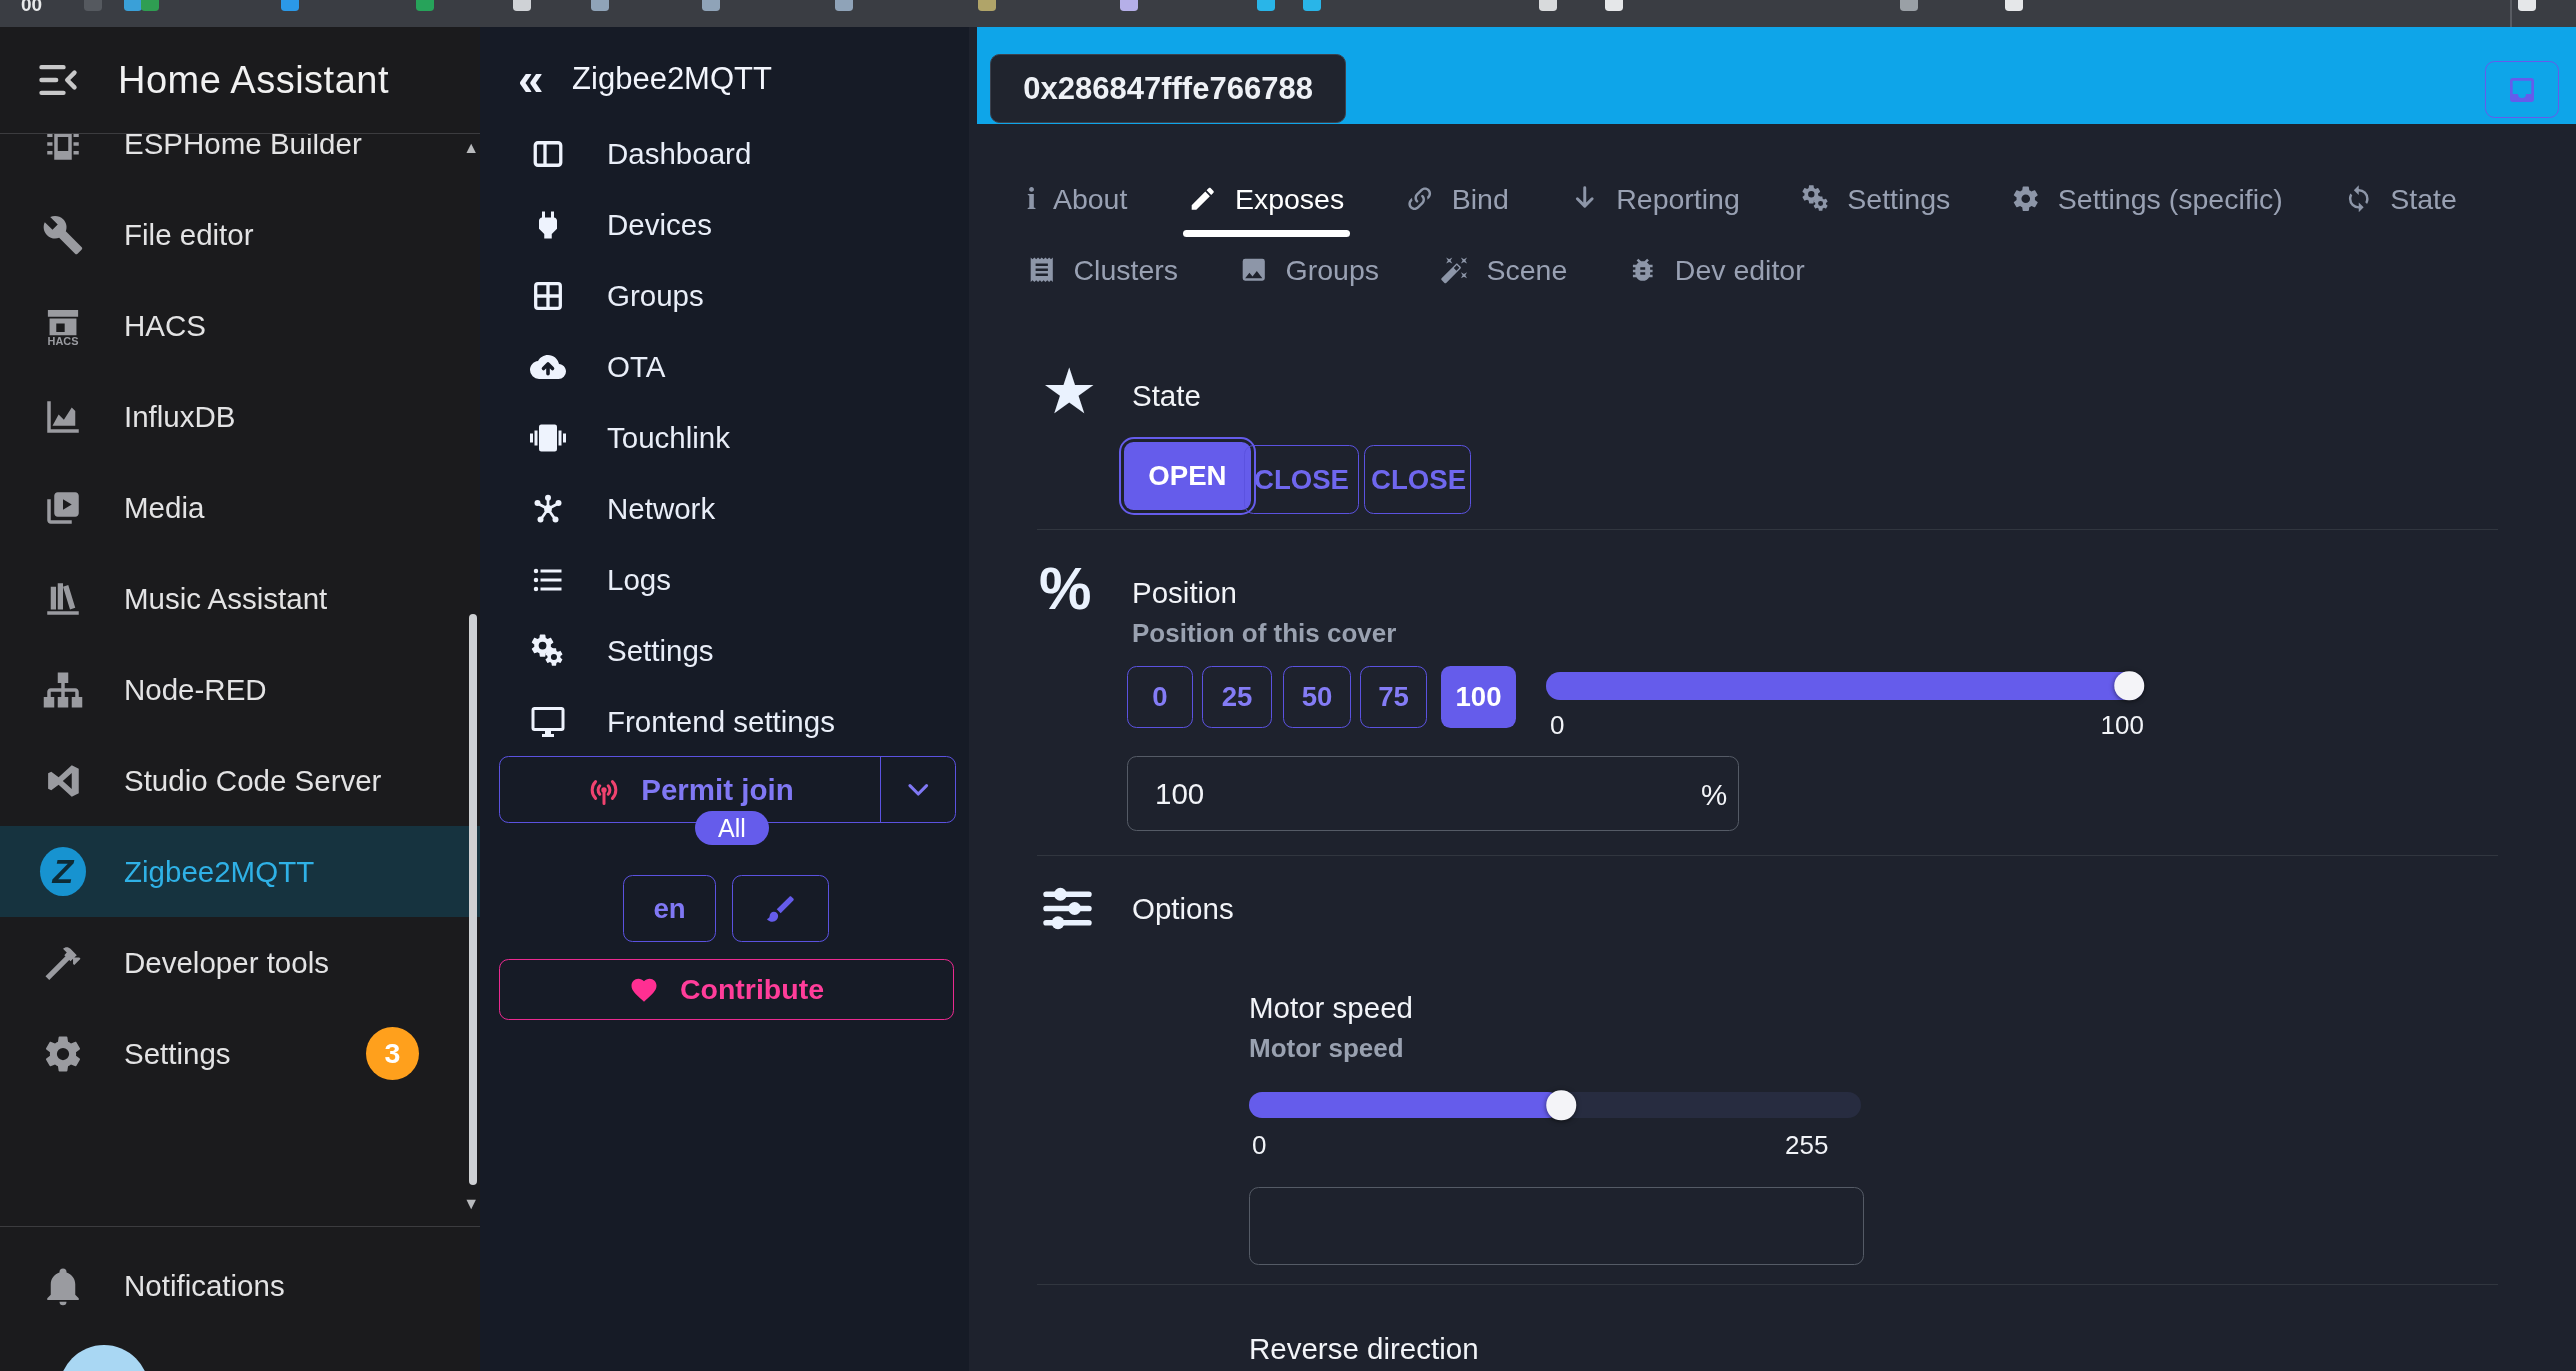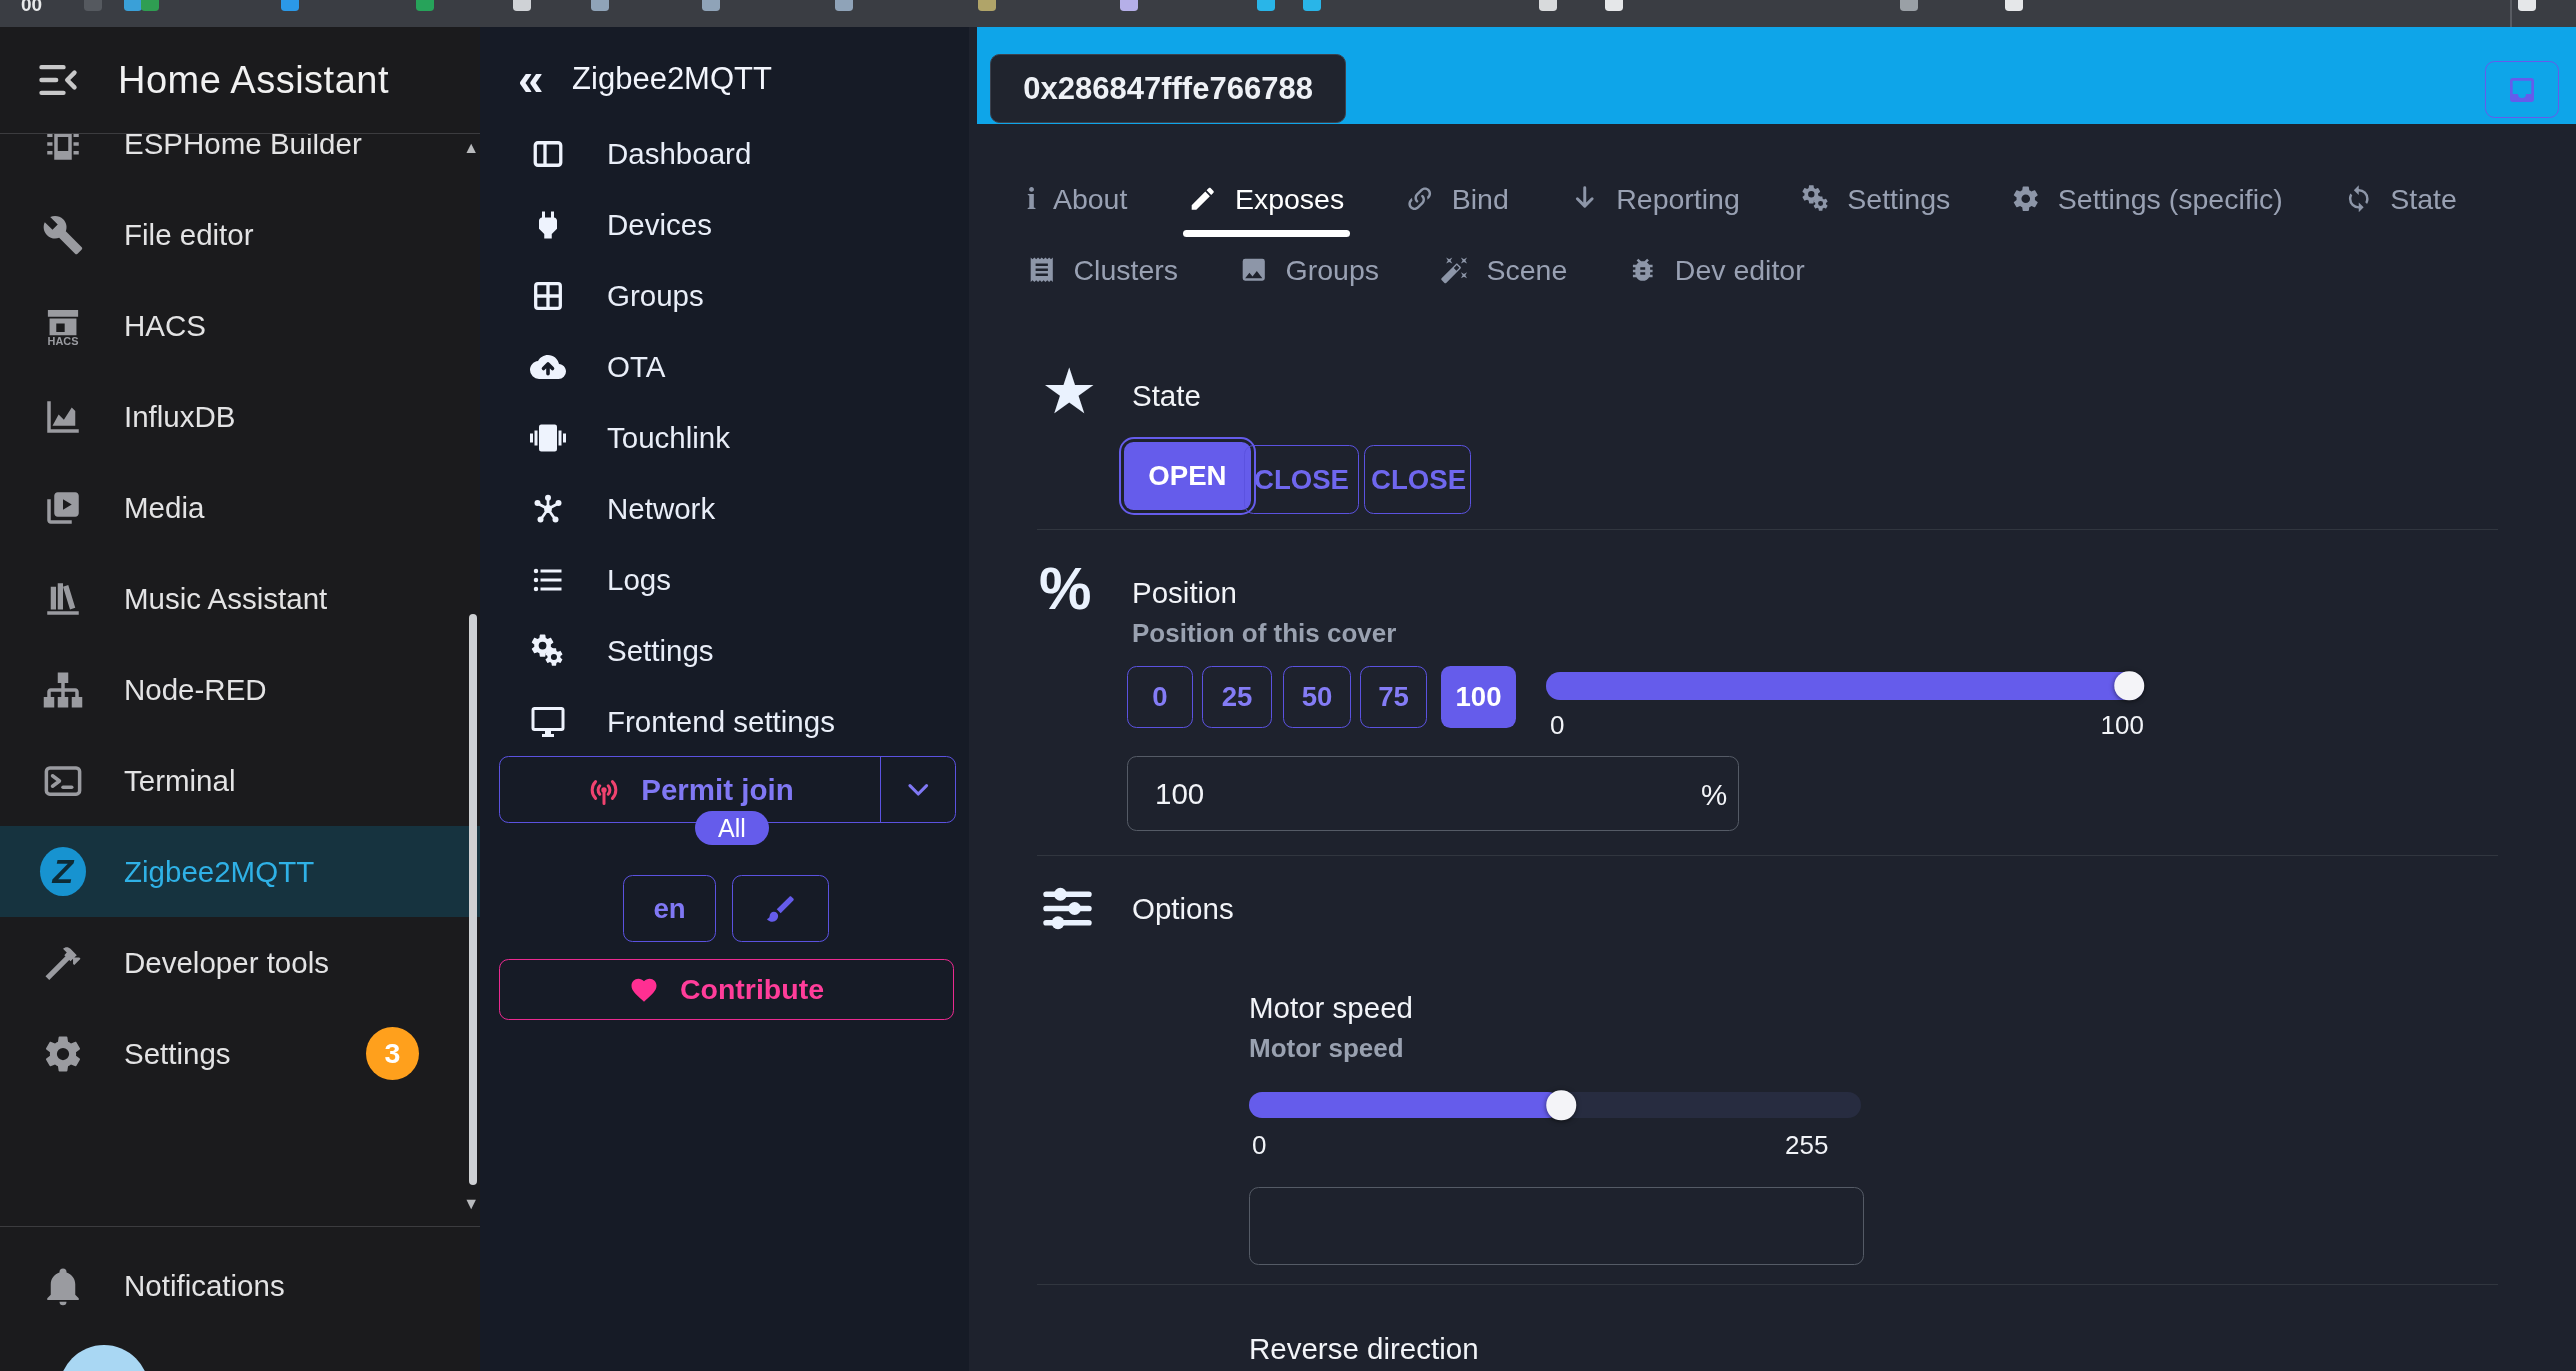--- a/index.html
+++ b/index.html
@@ -338,24 +338,24 @@
         <span class="sb-icon">
             <svg class="ic" viewBox="0 0 44 44" width="42" height="42">
               <use href="#i-sitemap"></use>
             </svg>
           </span>
         <span class="sb-label">Node-RED</span>
       </div>
       <div class="sb-item">
         <span class="sb-icon">
             <svg class="ic" viewBox="0 0 44 44" width="42" height="42">
-              <use href="#i-terminal"></use>
-            </svg>
-          </span>
-        <span class="sb-label">Terminal</span>
+              <use href="#i-vscode"></use>
+            </svg>
+          </span>
+        <span class="sb-label">Studio Code Server</span>
       </div>
       <div class="sb-item selected">
         <span class="sb-icon">
             <span class="z-logo">Z</span>
           </span>
         <span class="sb-label">Zigbee2MQTT</span>
       </div>
       <div class="sb-item">
         <span class="sb-icon">
             <svg class="ic" viewBox="0 0 44 44" width="42" height="42">

